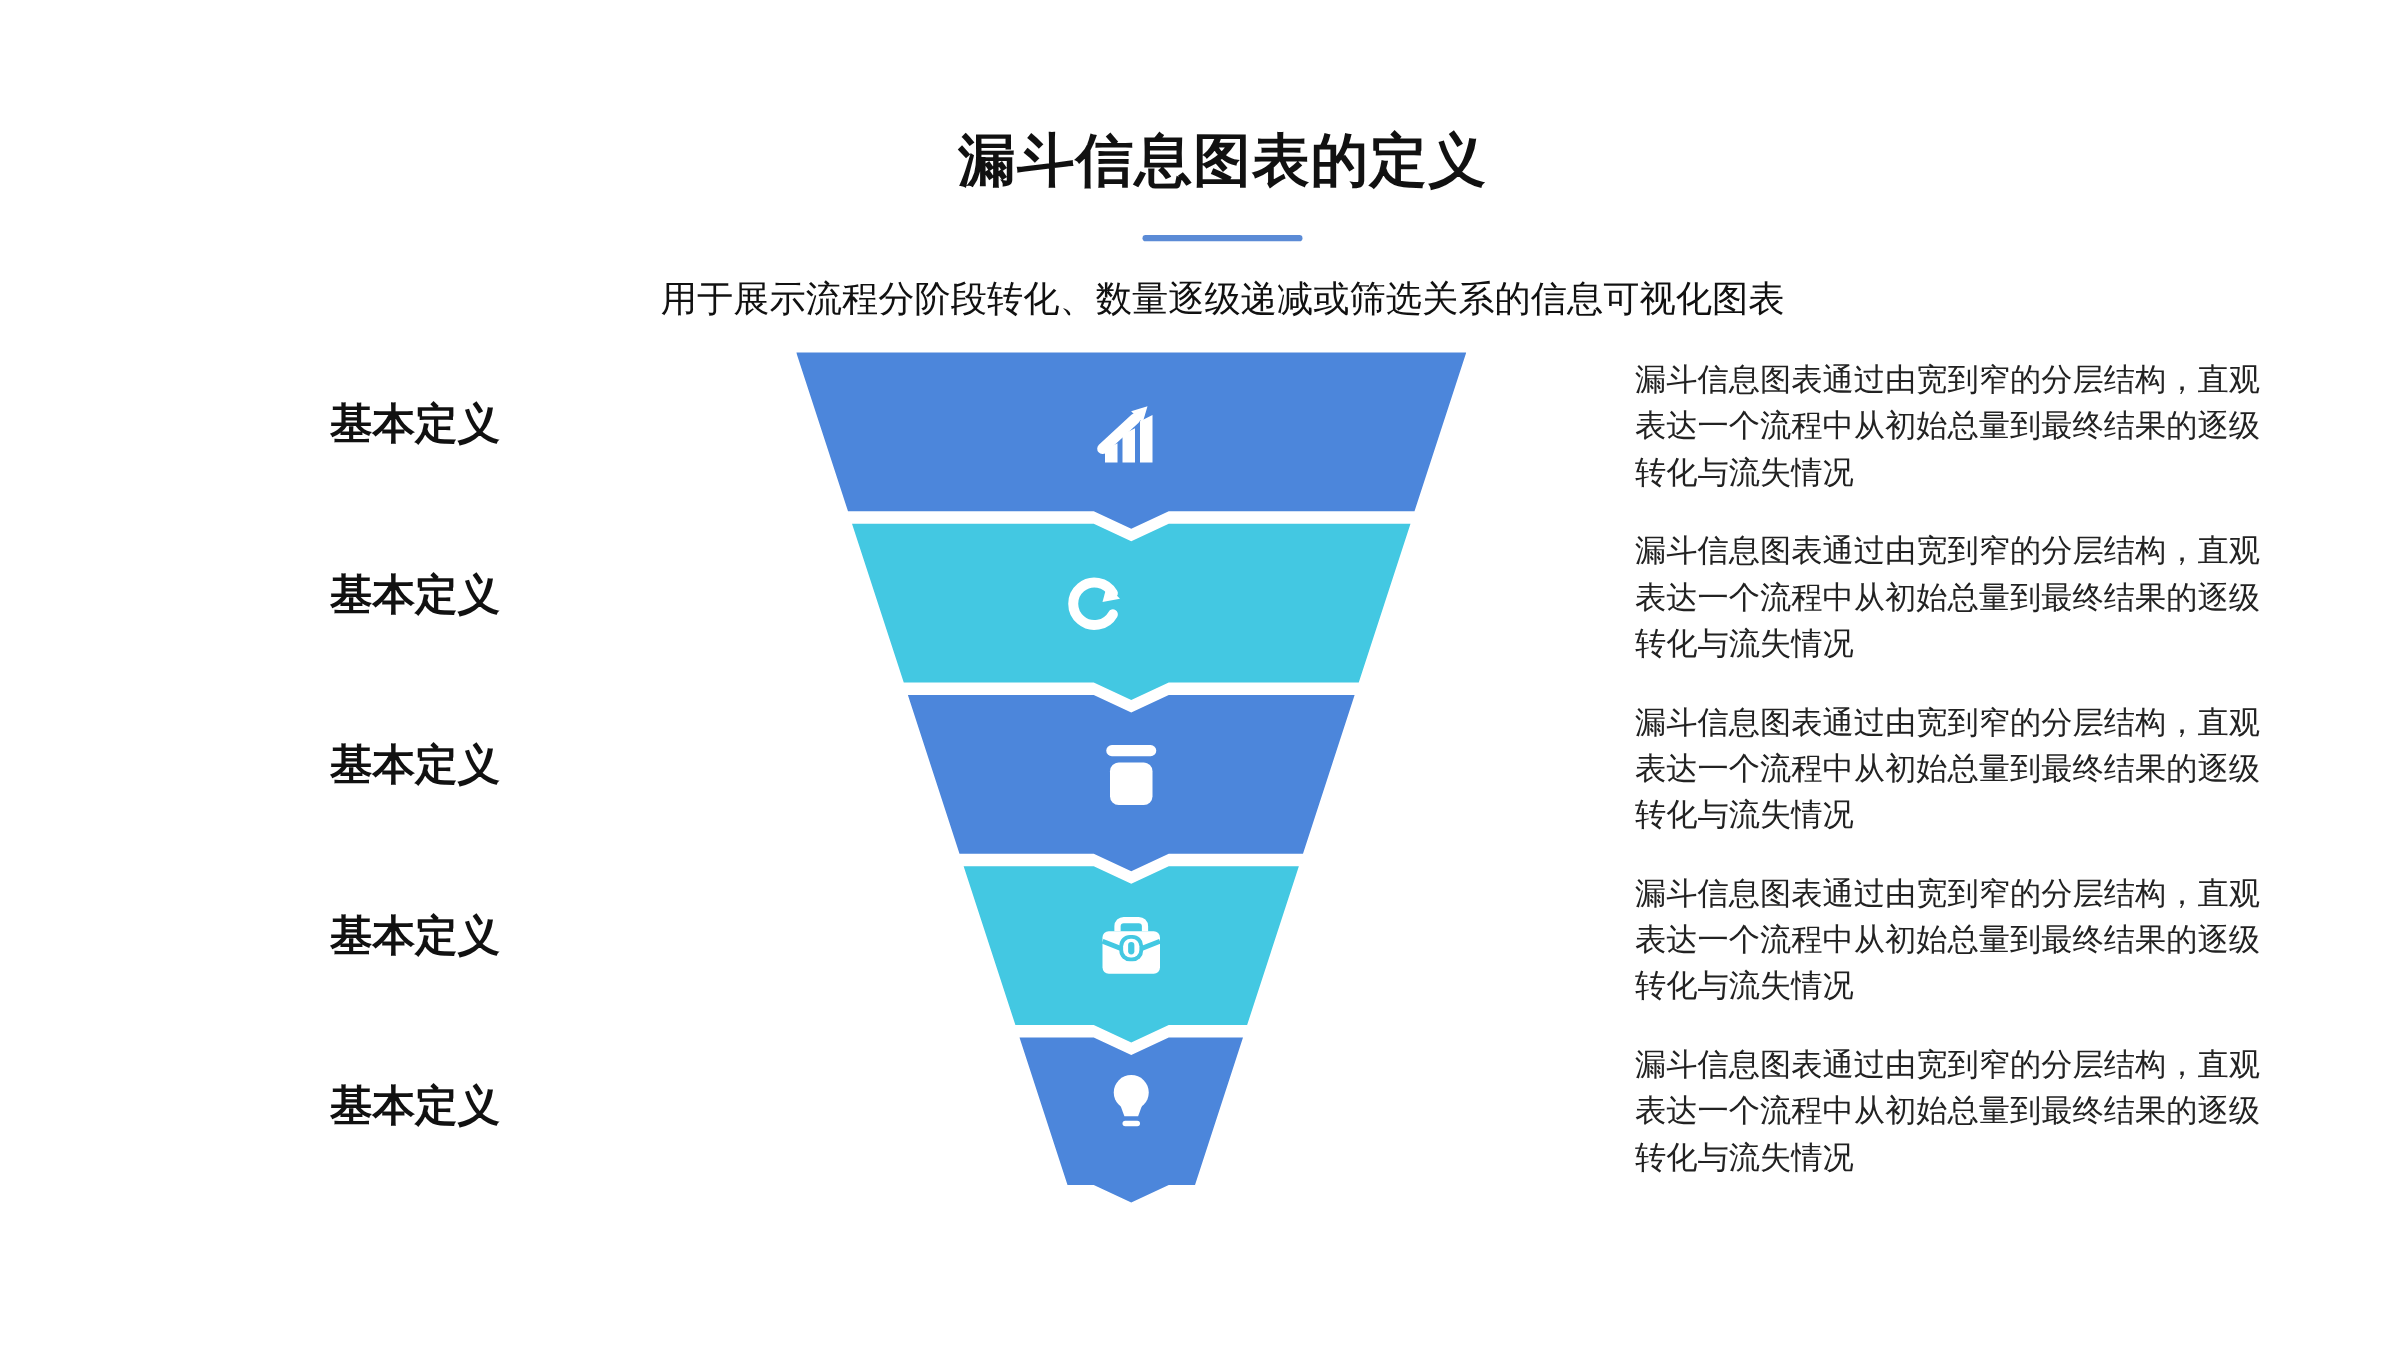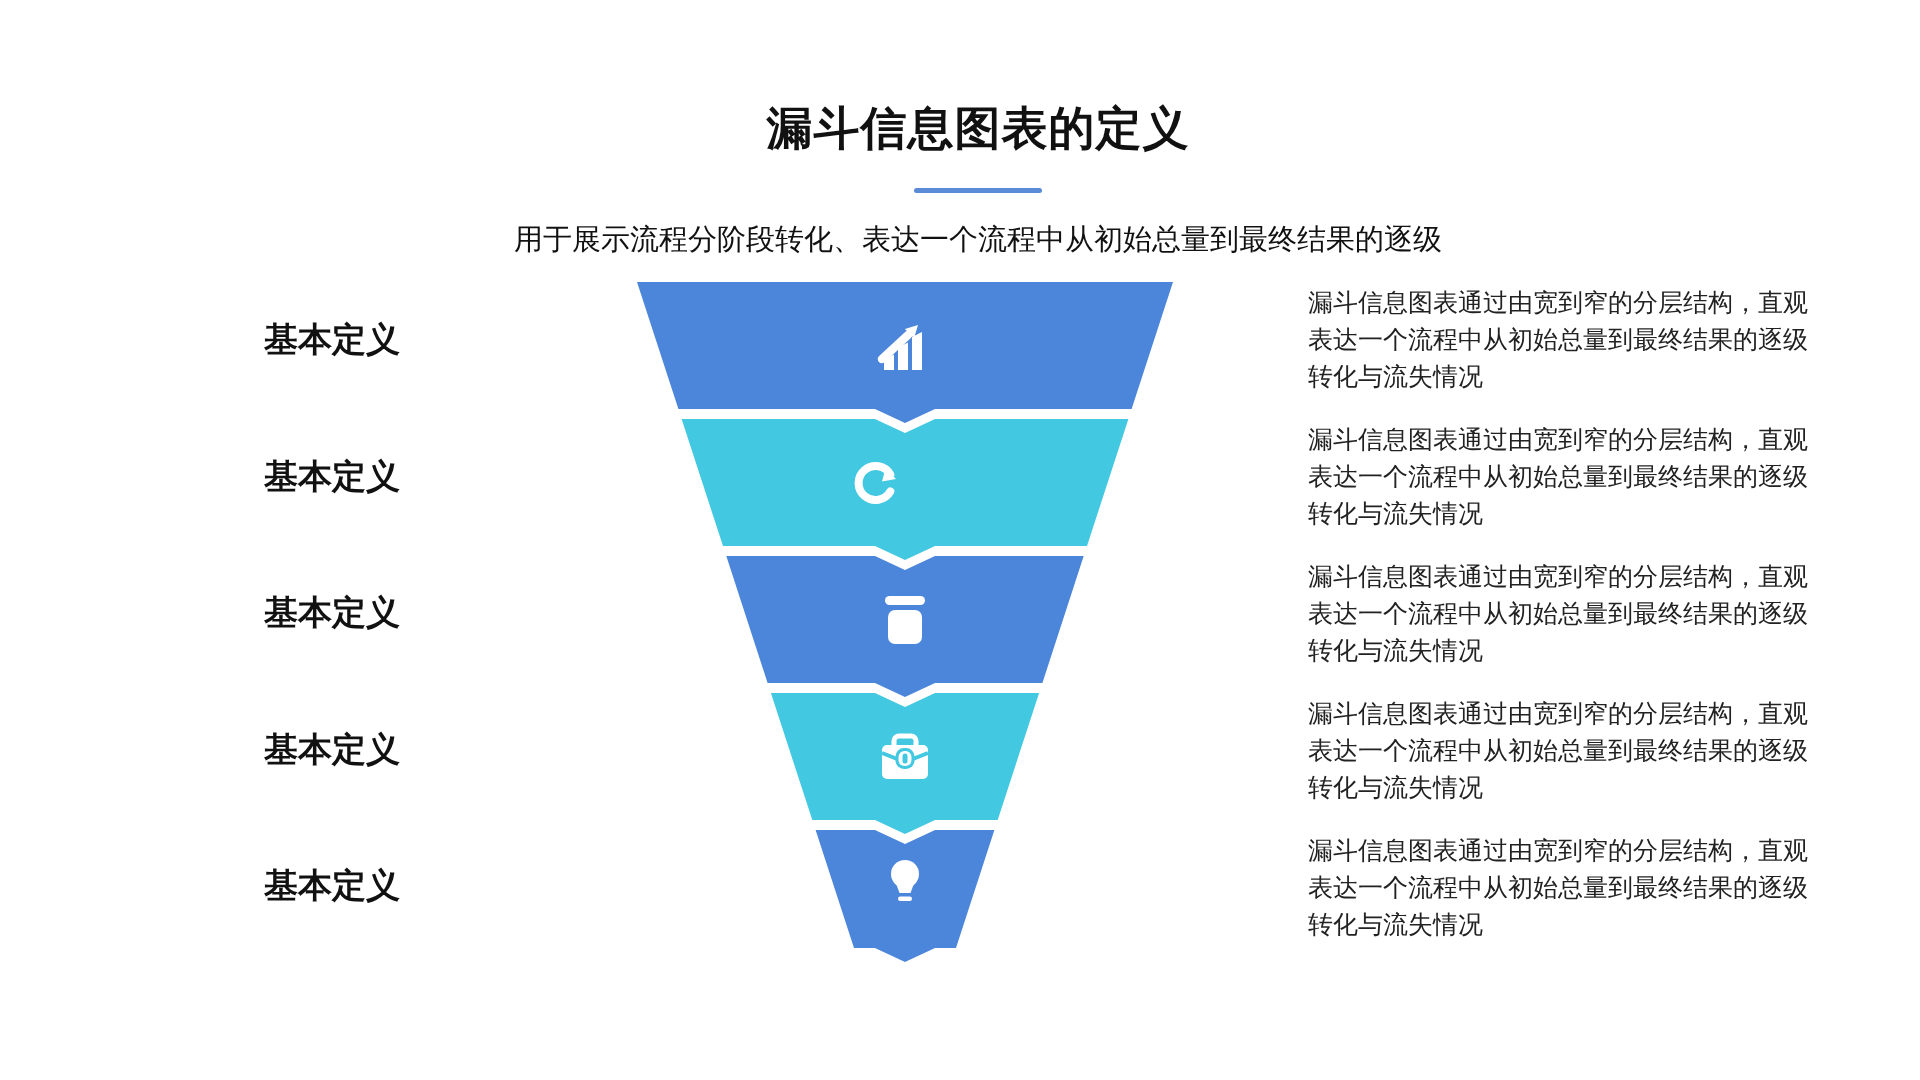--- a/index.html
+++ b/index.html
@@ -56,40 +56,39 @@
     white-space: nowrap;
     font-family: Liberation Serif, serif;
   }
   .stage-desc {
     position: absolute;
     left: 1308px;
     width: 515px;
     font-size: 25px;
     line-height: 37px;
     color: var(--body, #222);
-    font-family: Liberation Mono, monospace;
   }
   .funnel-svg {
     position: absolute;
     left: 637px;
     top: 280px;
     width: 536px;
     height: 695px;
   }
   .icon-fill { fill: var(--icon, #fff); }
   .icon-stroke { stroke: var(--icon, #fff); }
 </style>
 </head>
 <body>
 
 <div class="slide">
 
   <div class="page-title">漏斗信息图表的定义</div>
   <div class="title-divider"></div>
-  <div class="page-subtitle">用于展示流程分阶段转化、表达一个流程中从初始总量到最终结果的逐级</div>
+  <div class="page-subtitle">用于展示流程分阶段转化、数量逐级递减或筛选关系的信息可视化图表</div>
 
   <div class="stage-label" style="top:316px">基本定义</div>
   <div class="stage-label" style="top:453px">基本定义</div>
   <div class="stage-label" style="top:589px">基本定义</div>
   <div class="stage-label" style="top:726px">基本定义</div>
   <div class="stage-label" style="top:862px">基本定义</div>
 
   <svg class="funnel-svg" viewBox="0 0 536 695">
 
     <g>

